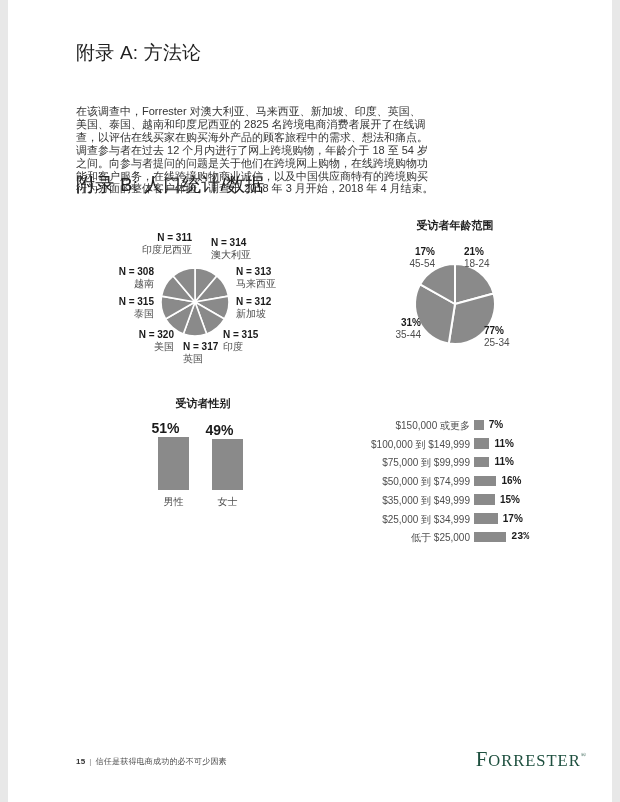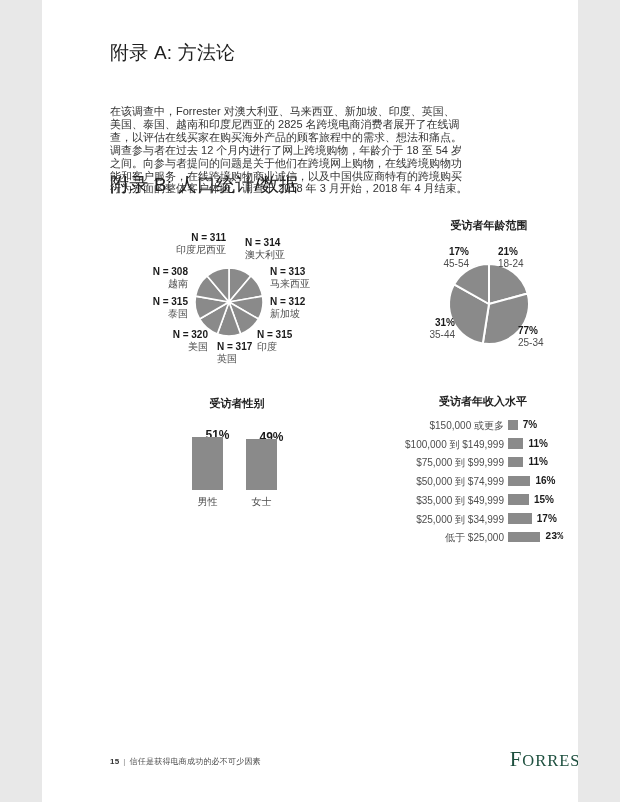--- a/index.html
+++ b/index.html
@@ -1,17 +1,17 @@
 <!DOCTYPE html>
 <html><head>
 <meta charset="utf-8">
 <style>
   html,body{margin:0;padding:0;background:#e8e8e8;}
   .page{
-    position:relative;width:536px;height:802px;background:#ffffff;
+    position:relative;width:604px;height:802px;background:#ffffff;
     font-family:"Liberation Sans","DejaVu Sans",sans-serif;
     overflow:hidden;margin:0 auto;
   }
   .h-title{position:absolute;left:68px;margin:0;font-size:19px;font-weight:500;color:#1f1f1f;letter-spacing:0.2px;}
   #titleA{top:40px;}
   #titleB{top:172px;}
   .body-text{
     position:absolute;left:68px;top:71px;width:360px;
     font-size:11px;line-height:12.9px;color:#333333;white-space:pre-line;margin-top:34px;
   }
@@ -19,21 +19,21 @@
   #countryTitle{left:97px;top:218px;width:180px;}
   #ageTitle{left:357px;top:218px;width:180px;}
   #genderTitle{left:120px;top:396px;width:150px;}
   #incomeTitle{left:361px;top:394px;width:160px;}
   svg.pie{position:absolute;}
   #countryPie{left:141px;top:256px;}
   #agePie{left:405px;top:262px;}
   .pie-label{position:absolute;font-size:10px;line-height:11.5px;color:#4d4d4d;}
   .pie-label .val{font-weight:bold;color:#1a1a1a;}
   .vbar{position:absolute;}
-  .vbar-val{position:absolute;font-size:12px;font-weight:bold;color:#1a1a1a;text-align:right;margin-top:8px;}
+  .vbar-val{position:absolute;font-size:14px;font-weight:bold;color:#1a1a1a;text-align:left;}
   .vbar-cat{position:absolute;font-size:10px;color:#4d4d4d;text-align:center;}
   .hrow-label{position:absolute;font-size:10px;color:#4d4d4d;text-align:right;}
   .hrow-bar{position:absolute;}
   .hrow-pct{position:absolute;font-size:10px;font-weight:bold;color:#1a1a1a;}
   .footer{position:absolute;left:68px;top:756px;font-size:8px;color:#4d4d4d;letter-spacing:0.2px;}
   .footer .pn{font-weight:bold;color:#333333;}
   .footer .sep{margin:0 4px;color:#8a8a8a;}
   .logo{
     position:absolute;left:420px;top:747px;width:158px;text-align:right;
     font-family:"Liberation Serif","DejaVu Serif",serif;color:#1d4f3e;white-space:nowrap;
@@ -71,21 +71,20 @@
   <div class="chart-title" id="ageTitle">受访者年龄范围</div>
   <svg class="pie" id="agePie" width="84" height="84">
       <path d="M 42 42 L 42.00 2.00 A 40 40 0 0 1 80.61 31.55 Z" fill="#8a8a8a" stroke="#ffffff" stroke-width="2" stroke-linejoin="round"></path>
       <path d="M 42 42 L 80.61 31.55 A 40 40 0 0 1 35.80 81.52 Z" fill="#8a8a8a" stroke="#ffffff" stroke-width="2" stroke-linejoin="round"></path>
       <path d="M 42 42 L 35.80 81.52 A 40 40 0 0 1 7.15 22.36 Z" fill="#8a8a8a" stroke="#ffffff" stroke-width="2" stroke-linejoin="round"></path>
       <path d="M 42 42 L 7.15 22.36 A 40 40 0 0 1 42.00 2.00 Z" fill="#8a8a8a" stroke="#ffffff" stroke-width="2" stroke-linejoin="round"></path>
     </svg>
 
   <div class="chart-title" id="genderTitle">受访者性别</div>
 
-  <div class="chart-title" id="incomeTitle">受访者年收入水平</div>
 
   <div class="footer">
     <span class="pn">15</span><span class="sep">|</span><span class="ft">信任是获得电商成功的必不可少因素</span>
   </div>
   <div class="logo">
     <span class="logo-f">F</span><span class="logo-rest">ORRESTER</span><span class="logo-mark">®</span>
   </div>
 <div class="pie-label" style="left: 203px; top: 237px; text-align: left;">
       <div class="val">N = 314</div>
       <div>澳大利亚</div>

